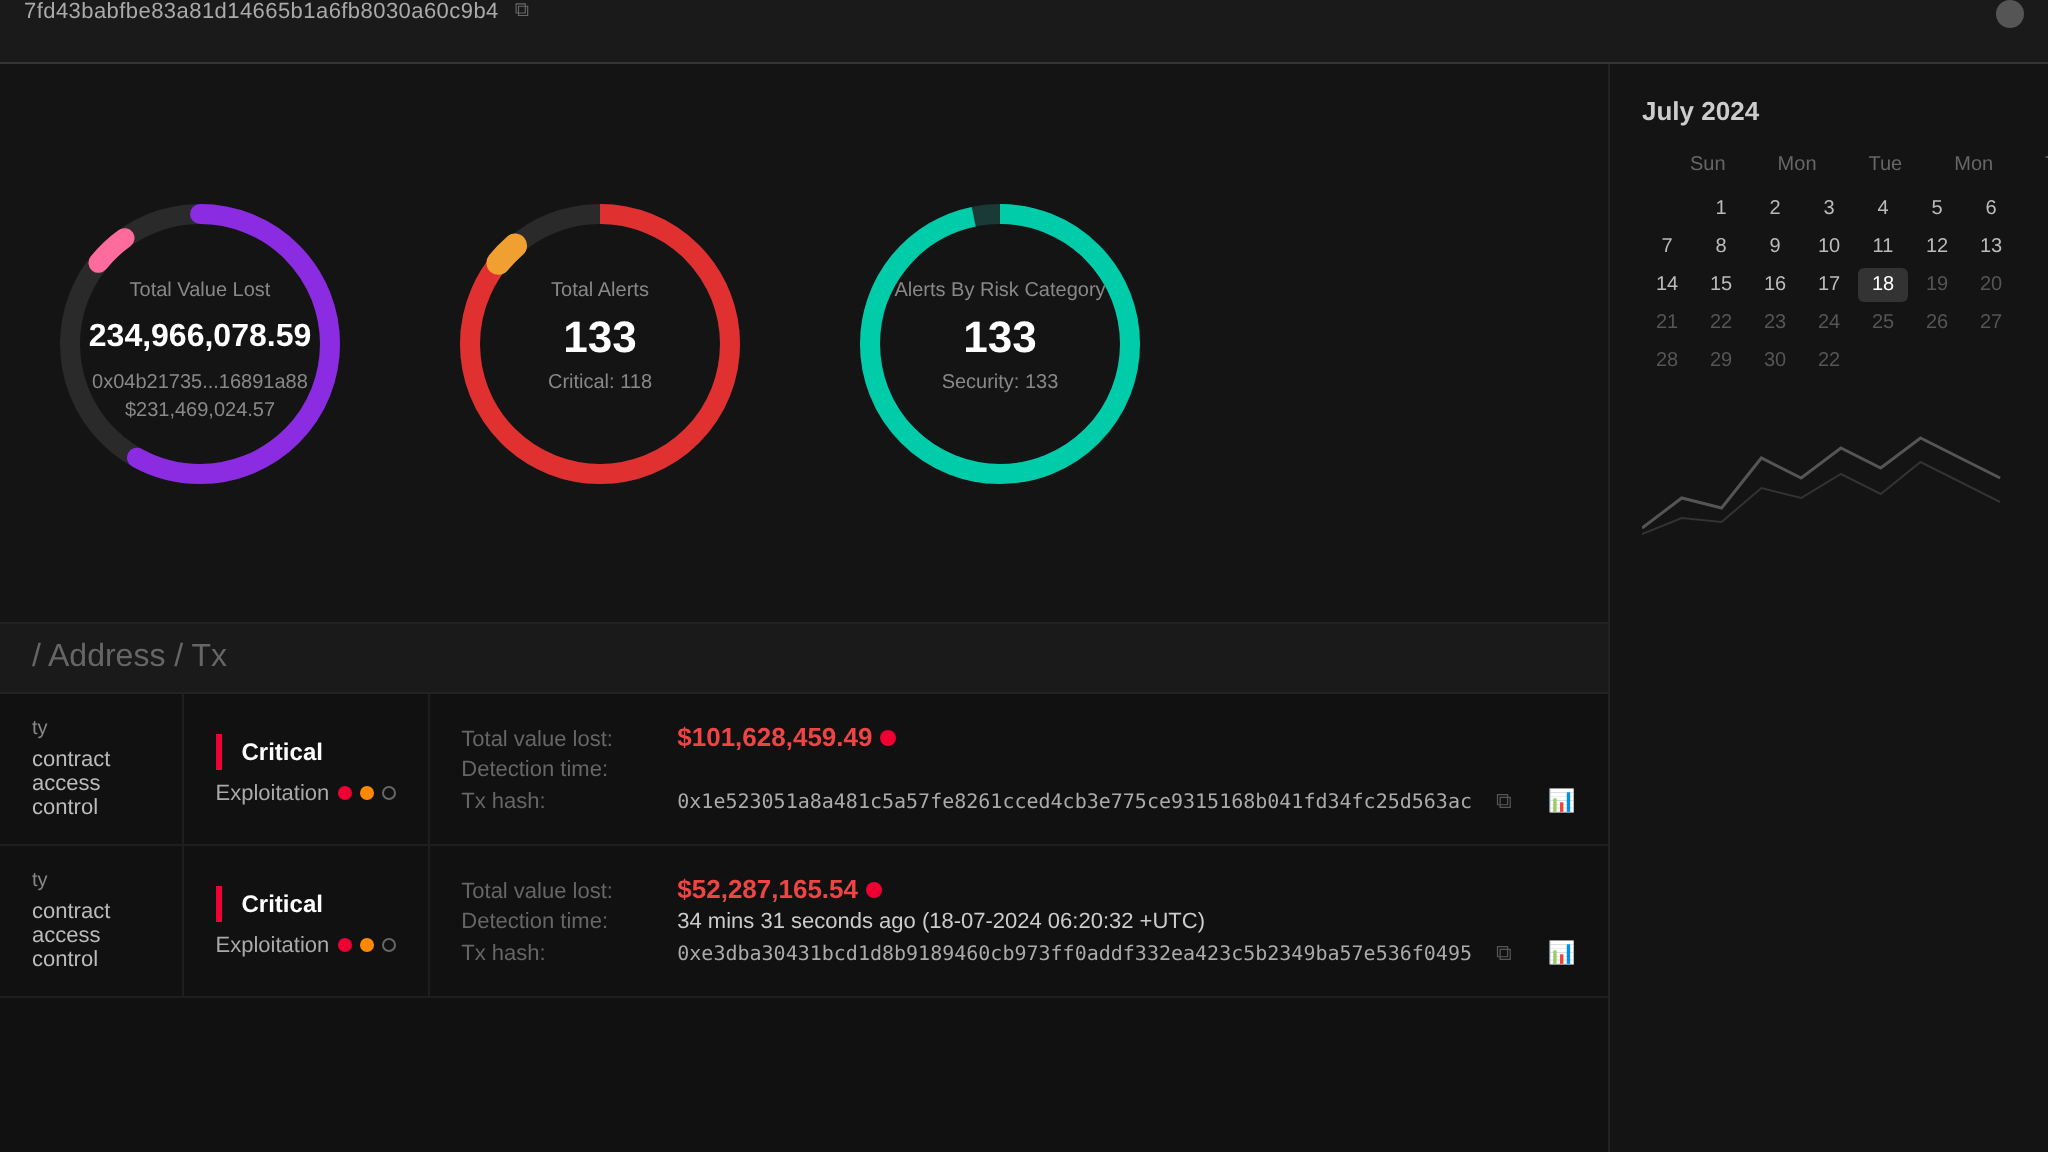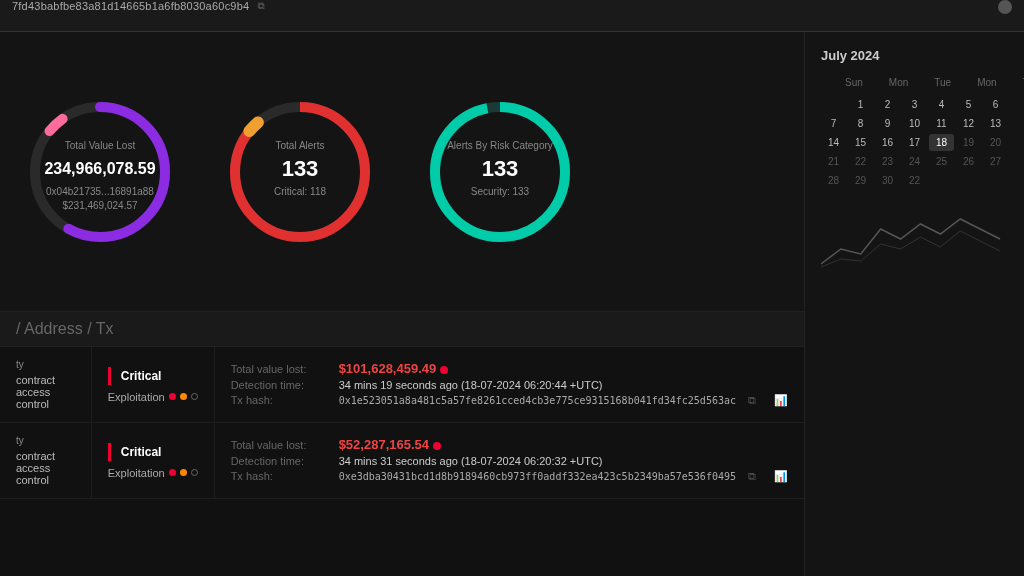--- a/index.html
+++ b/index.html
@@ -367,21 +367,20 @@
         </div>
         <div class="alert-right">
           <div class="alert-field">
             <span class="field-label">Total value lost:</span>
             <span class="field-value highlight">
               <span>$101,628,459.49</span><span class="red-dot"></span>
             </span>
           </div>
           <div class="alert-field">
             <span class="field-label">Detection time:</span>
-            <span class="field-value">34 mins 19 seconds ago (18-07-2024 06:20:44 +UTC)</span>
           </div>
           <div class="alert-field">
             <span class="field-label">Tx hash:</span>
             <span class="hash-value">0x1e523051a8a481c5a57fe8261cced4cb3e775ce9315168b041fd34fc25d563ac</span>
             <span class="icon-copy">⧉</span>
             <span class="icon-chart">📊</span>
           </div>
         </div>
       </div>
 

